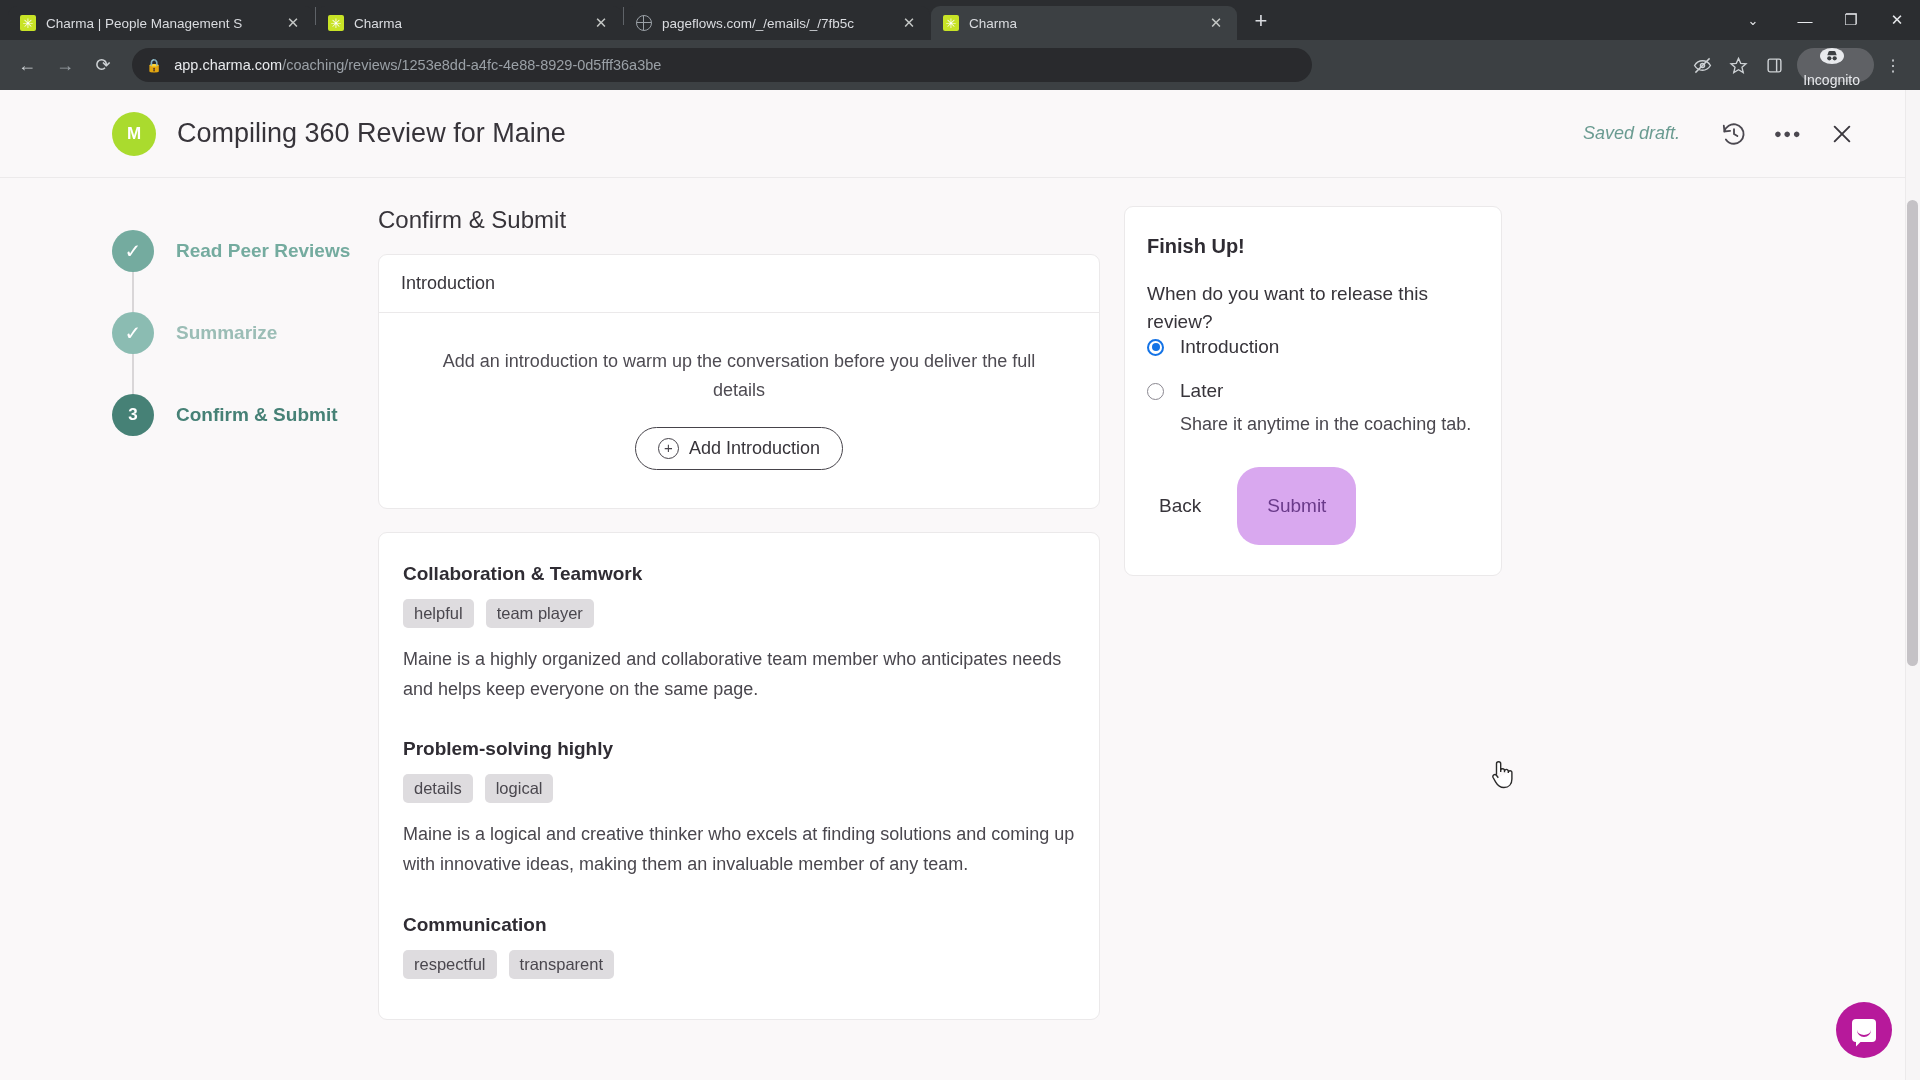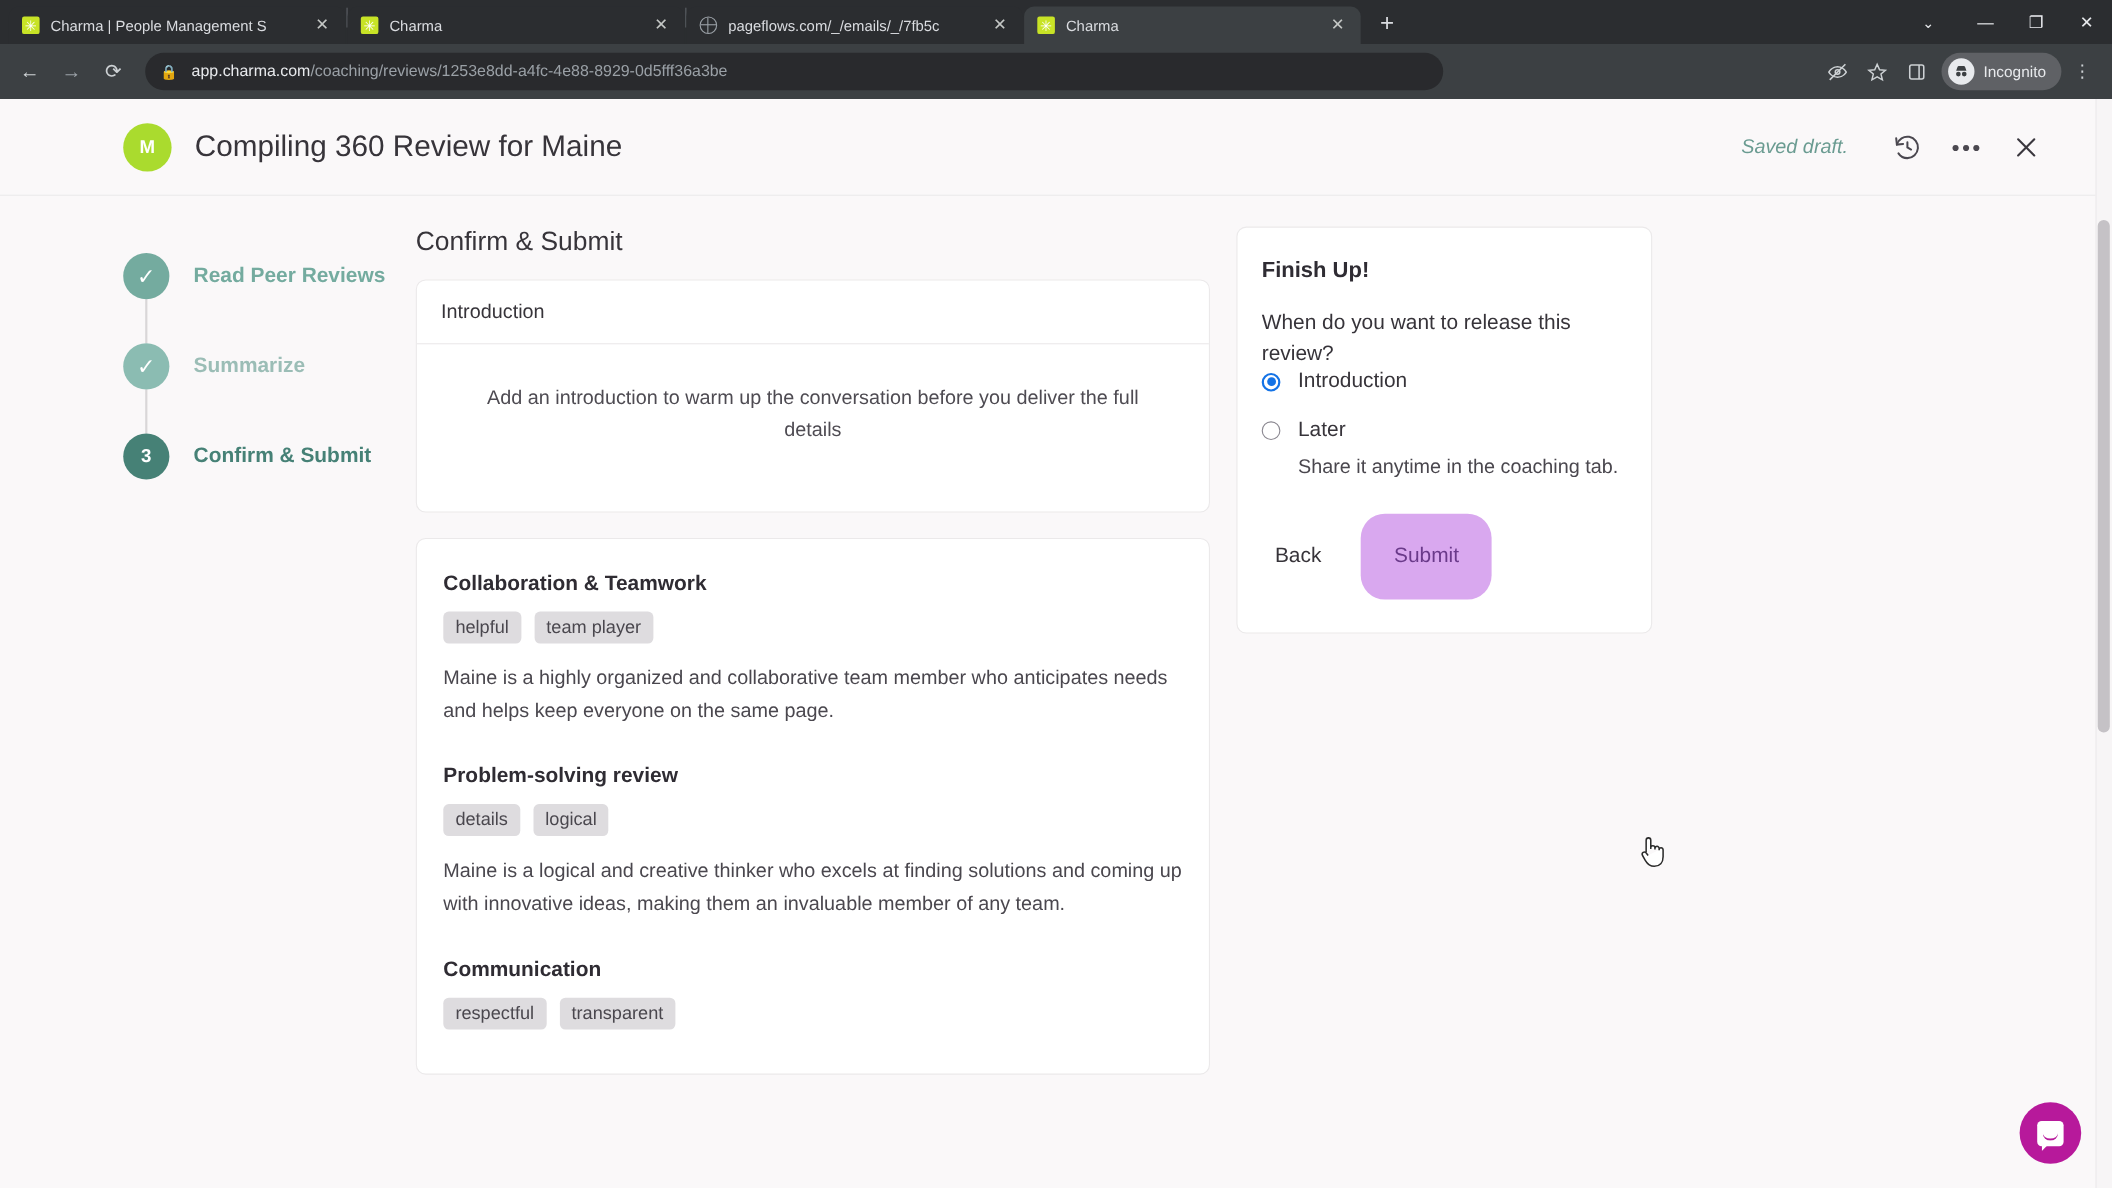--- a/index.html
+++ b/index.html
@@ -95,21 +95,21 @@
   .lock { color: #cdd1d4; font-size: 13px; margin-right: 12px; }
   .url { font-size: 14.5px; color: #9aa0a6; white-space: nowrap; }
   .url b { color: #e8eaed; font-weight: normal; }
   .tb-right { display: flex; align-items: center; gap: 2px; margin-left: auto; }
   .tbicon {
     width: 34px; height: 34px; border-radius: 50%; color: #cdd1d4;
     display: flex; align-items: center; justify-content: center; font-size: 16px;
   }
   .incognito {
     display: flex; align-items: center; gap: 8px; background: #5f6165;
-    border-radius: 17px; height: 34px; padding: 0 14px 0 6px; margin-left: 4px;
+    border-radius: 17px; height: 34px; padding: 0 14px 0 6px; margin-left: 4px; flex-direction: column;
   }
   .incog-av {
     width: 24px; height: 24px; border-radius: 50%; background: #e8eaed;
     display: flex; align-items: center; justify-content: center;
     font-size: 14px; color: #3c4043;
   }
   .incog-label { color: #e8eaed; font-size: 14px; }
 
   
   .viewport {
@@ -410,36 +410,40 @@
         </div>
       </div>
 
       <div class="main-col">
         <div class="section-title">Confirm &amp; Submit</div>
 
         <div class="card">
           <div class="card-head">Introduction</div>
           <div class="card-body">
             <div class="card-hint">Add an introduction to warm up the conversation before you deliver the full details</div>
+            <button class="pill-btn">
+              <span class="plus-circle"></span>
+              <span>Add Introduction</span>
+            </button>
           </div>
         </div>
 
         <div class="card feedback-card">
 
           <div class="fb-block">
             <div class="fb-title">Collaboration &amp; Teamwork</div>
             <div class="tags">
               <span class="tag">helpful</span>
               <span class="tag">team player</span>
             </div>
             <div class="fb-text">Maine is a highly organized and collaborative team member who anticipates needs and helps keep everyone on the same page.</div>
           </div>
 
           <div class="fb-block">
-            <div class="fb-title">Problem-solving review</div>
+            <div class="fb-title">Problem-solving highly</div>
             <div class="tags">
               <span class="tag">details</span>
               <span class="tag">logical</span>
             </div>
             <div class="fb-text">Maine is a logical and creative thinker who excels at finding solutions and coming up with innovative ideas, making them an invaluable member of any team.</div>
           </div>
 
           <div class="fb-block">
             <div class="fb-title">Communication</div>
             <div class="tags">

